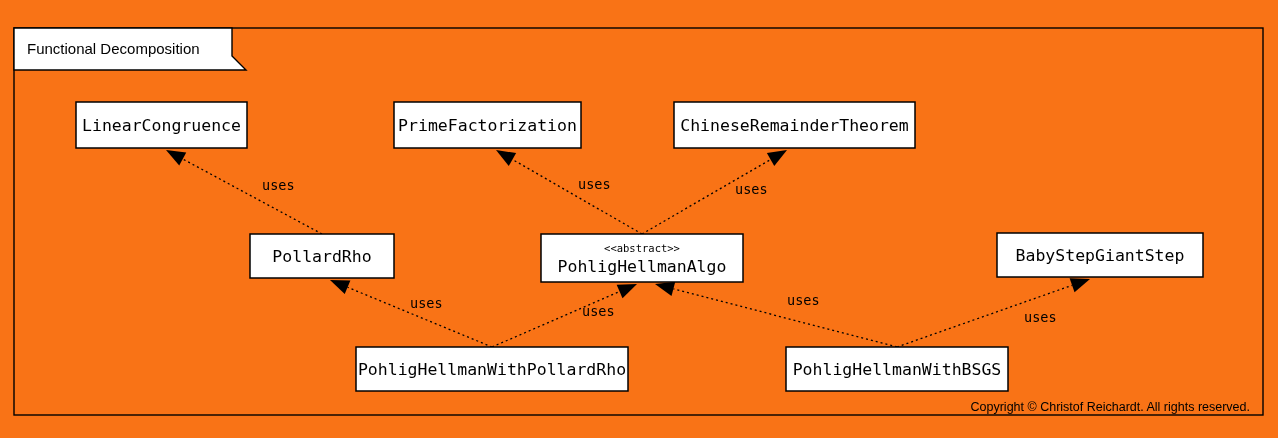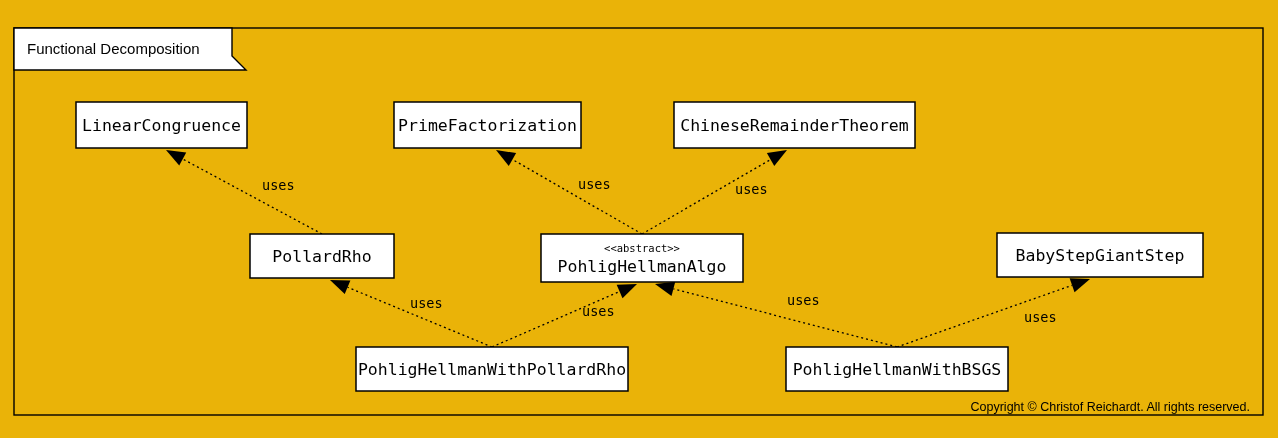--- a/index.html
+++ b/index.html
@@ -7,21 +7,21 @@
     padding: 0;
     background: #ffffff;
   }
   body {
     font-family: "DejaVu Sans Mono", monospace;
   }
   #canvas {
     position: relative;
     width: 1278px;
     height: 438px;
-    background: #eab308;
+    background: #f97316;
     overflow: hidden;
   }
   #diagram-svg {
     position: absolute;
     left: 0;
     top: 0;
     width: 1278px;
     height: 438px;
   }
   .frame-outline {

